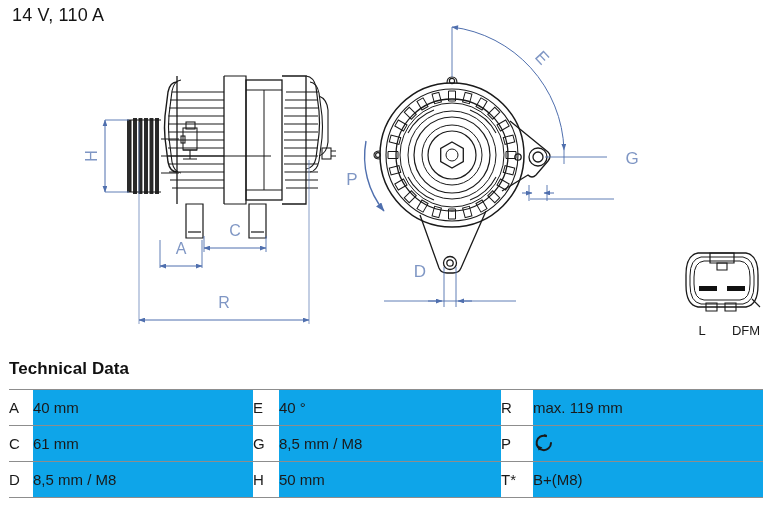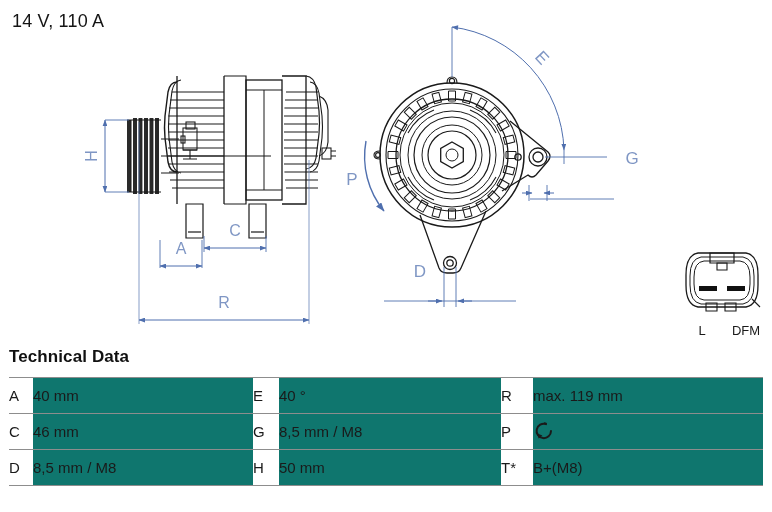--- a/index.html
+++ b/index.html
@@ -4,49 +4,49 @@
 <style>
   html,body{margin:0;padding:0;background:#ffffff;}
   body{
     width:772px;height:512px;position:relative;overflow:hidden;
     font-family:"Liberation Sans", sans-serif;
     color:#1a1a1a;
     -webkit-font-smoothing:antialiased;
   }
   
   #spec-title{
-    position:absolute;left:12px;top:11px;
+    position:absolute;left:12px;top:5px;
     font-size:18px;letter-spacing:.2px;color:#141414;
   }
   
   #drawing-area{
     position:absolute;left:0;top:0;width:772px;height:348px;
   }
   #drawing-area svg{display:block;}
   
   #tech-block{
-    position:absolute;left:0;top:336px;width:772px;height:164px;
+    position:absolute;left:0;top:348px;width:772px;height:164px;
   }
   #tech-heading{
     position:absolute;left:9px;top:11px;
     font-size:17px;font-weight:bold;color:#111;letter-spacing:.1px;
   }
   #data-table{
     position:absolute;left:9px;top:41px;width:754px;
     border-collapse:collapse;table-layout:fixed;
   }
   #data-table td{
     height:35px;padding:0;vertical-align:middle;
     font-size:15px;color:#1a1a1a;
     border-top:1px solid #8d8d8d;
     line-height:1;
   }
   #data-table tr:last-child td{border-bottom:1px solid #8d8d8d;}
   td.k{ background:#ffffff; text-align:left; padding-left:5px; }
-  td.v{ background:#0f766e; padding-left:11px; }
+  td.v{ background:#0ea5e9; padding-left:11px; }
   td.k.rt{ text-align:left; padding-left:9px;}
   
   .rot-ico{display:inline-block;vertical-align:middle;}
 </style>
 </head>
 <body>
 
 <div id="spec-title">14 V, 110 A</div>
 
 <div id="drawing-area">
@@ -354,21 +354,21 @@
       <tr>
         <td class="k">A</td>
         <td class="v">40 mm</td>
         <td class="k rt">E</td>
         <td class="v">40 °</td>
         <td class="k rt">R</td>
         <td class="v">max. 119 mm</td>
       </tr>
       <tr>
         <td class="k">C</td>
-        <td class="v">46 mm</td>
+        <td class="v">61 mm</td>
         <td class="k rt">G</td>
         <td class="v">8,5 mm / M8</td>
         <td class="k rt">P</td>
         <td class="v">
           <span class="rot-ico">
             <svg width="22" height="20" viewBox="0 0 22 20">
               <path d="M18,10 a7.2,7.2 0 1 1 -5,-6.9" stroke="#1a1a1a" stroke-width="2" fill="none" stroke-linecap="round"></path>
               <path d="M4.4,12.4 L9.4,14.4 L5.6,17.4 z" fill="#1a1a1a"></path>
               <path d="M11.6,2.1 a7.2,7.2 0 0 1 2.6,0.9" stroke="#1a1a1a" stroke-width="1.6" fill="none" stroke-linecap="round" stroke-dasharray="1.6 2"></path>
             </svg>

